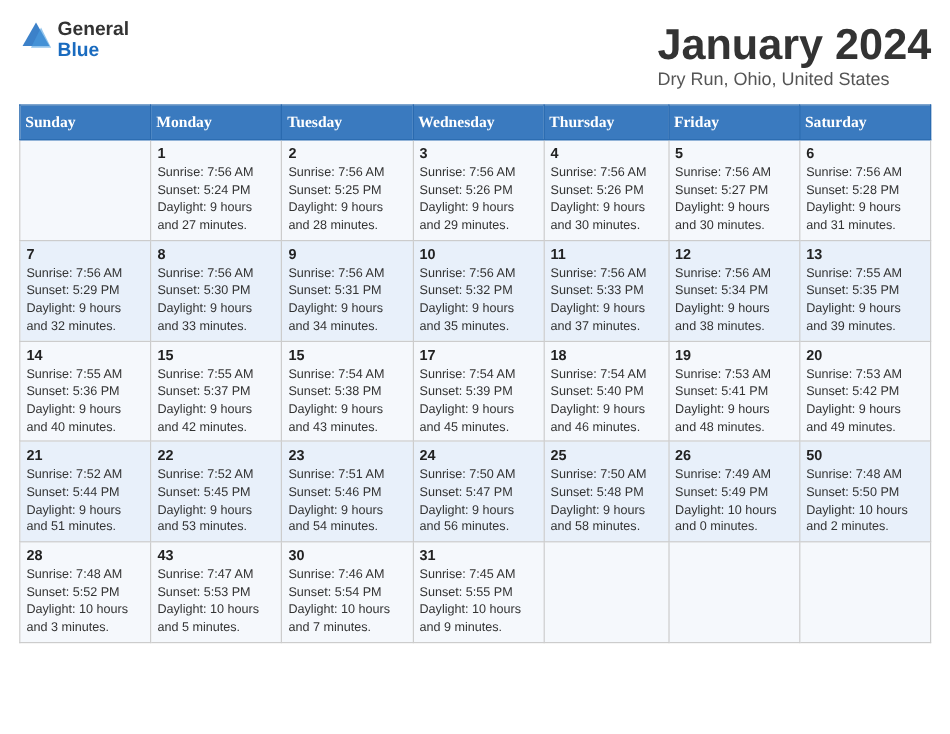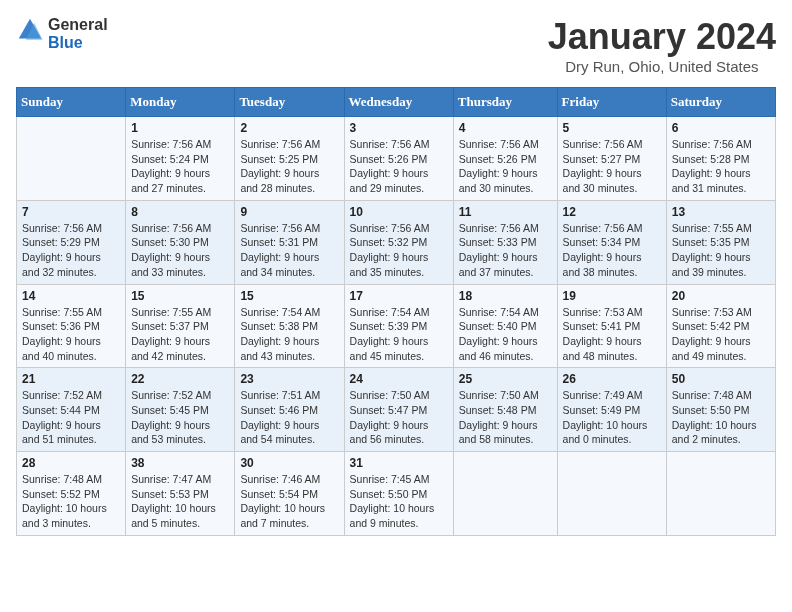--- a/index.html
+++ b/index.html
@@ -19,21 +19,21 @@
     .logo {
       display: flex;
       align-items: flex-start;
       gap: 4px;
     }
     .logo-icon {
       width: 28px;
       height: 28px;
     }
     .title-section {
-      text-align: center;
+      text-align: left;
     }
     .main-title {
       font-size: 36px;
       font-weight: bold;
       color: #333;
     }
     .subtitle {
       font-size: 15px;
       color: #555;
     }
@@ -313,37 +313,37 @@
       </tr>
       <tr>
         <td>
           <span class="day-number">28</span>
           <div class="day-info" style="white-space: pre-line;">Sunrise: 7:48 AM
 Sunset: 5:52 PM
 Daylight: 10 hours
 and 3 minutes.</div>
         </td>
         <td>
-          <span class="day-number">38</span>
+          <span class="day-number">43</span>
           <div class="day-info" style="white-space: pre-line;">Sunrise: 7:47 AM
 Sunset: 5:53 PM
 Daylight: 10 hours
 and 5 minutes.</div>
         </td>
         <td>
           <span class="day-number">30</span>
           <div class="day-info" style="white-space: pre-line;">Sunrise: 7:46 AM
 Sunset: 5:54 PM
 Daylight: 10 hours
 and 7 minutes.</div>
         </td>
         <td>
           <span class="day-number">31</span>
           <div class="day-info" style="white-space: pre-line;">Sunrise: 7:45 AM
-Sunset: 5:50 PM
+Sunset: 5:55 PM
 Daylight: 10 hours
 and 9 minutes.</div>
         </td>
         <td class="empty-cell"></td>
         <td class="empty-cell"></td>
         <td class="empty-cell"></td>
       </tr>
     </tbody>
 </table>
 

